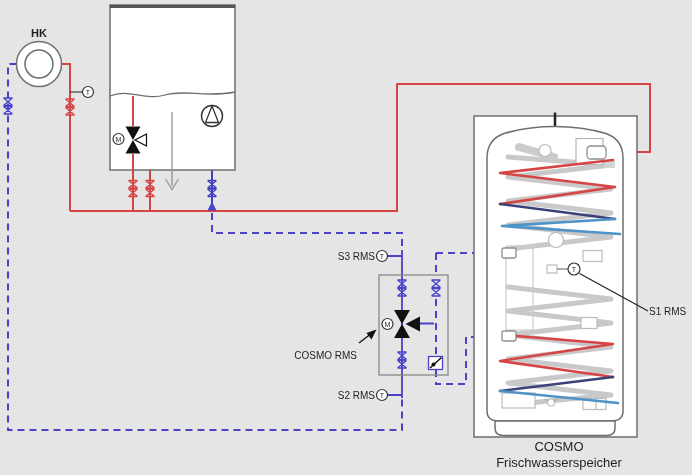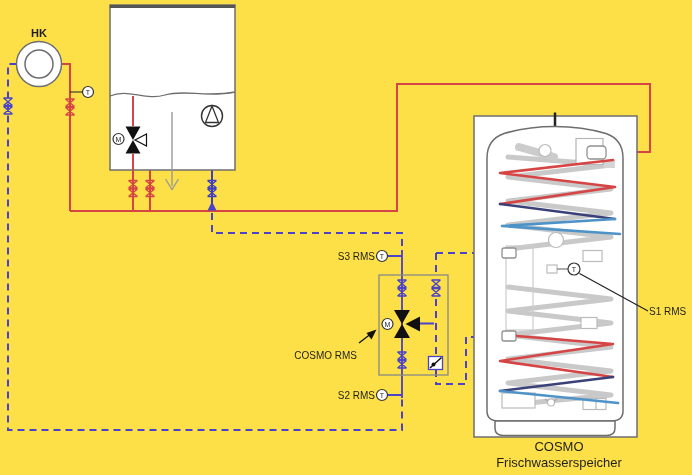--- a/index.html
+++ b/index.html
@@ -1,16 +1,16 @@
 <!DOCTYPE html>
 <html style="--flow: #d64545; --return: #4a42c8; --pump: #3f3fbe; --structure: #6e6e6e; --ghost: #c9c9c9; --coil-blue: #4e93c8; --coil-navy: #3a4178; --ink: #1f1f1f;"><head>
 <meta charset="utf-8">
 <style>
   html,body{margin:0;padding:0;background:#fff;}
-  .canvas{width:692px;height:475px;background:#fde047;position:relative;overflow:hidden;
+  .canvas{width:692px;height:475px;background:#e5e5e5;position:relative;overflow:hidden;
           font-family:"Liberation Sans",sans-serif;}
   svg{display:block}
   text{fill:var(--ink);font-family:"Liberation Sans",sans-serif;}
   .lbl{font-size:10px;}
   .big{font-size:13px;}
   .tiny{font-size:7px;}
   .hk{font-size:11px;font-weight:600;}
   .red{stroke:var(--flow);stroke-width:2;fill:none;}
   .blue{stroke:var(--pump);stroke-width:2;fill:none;}
   .dash{stroke:var(--return);stroke-width:2;fill:none;stroke-dasharray:7 5;}

